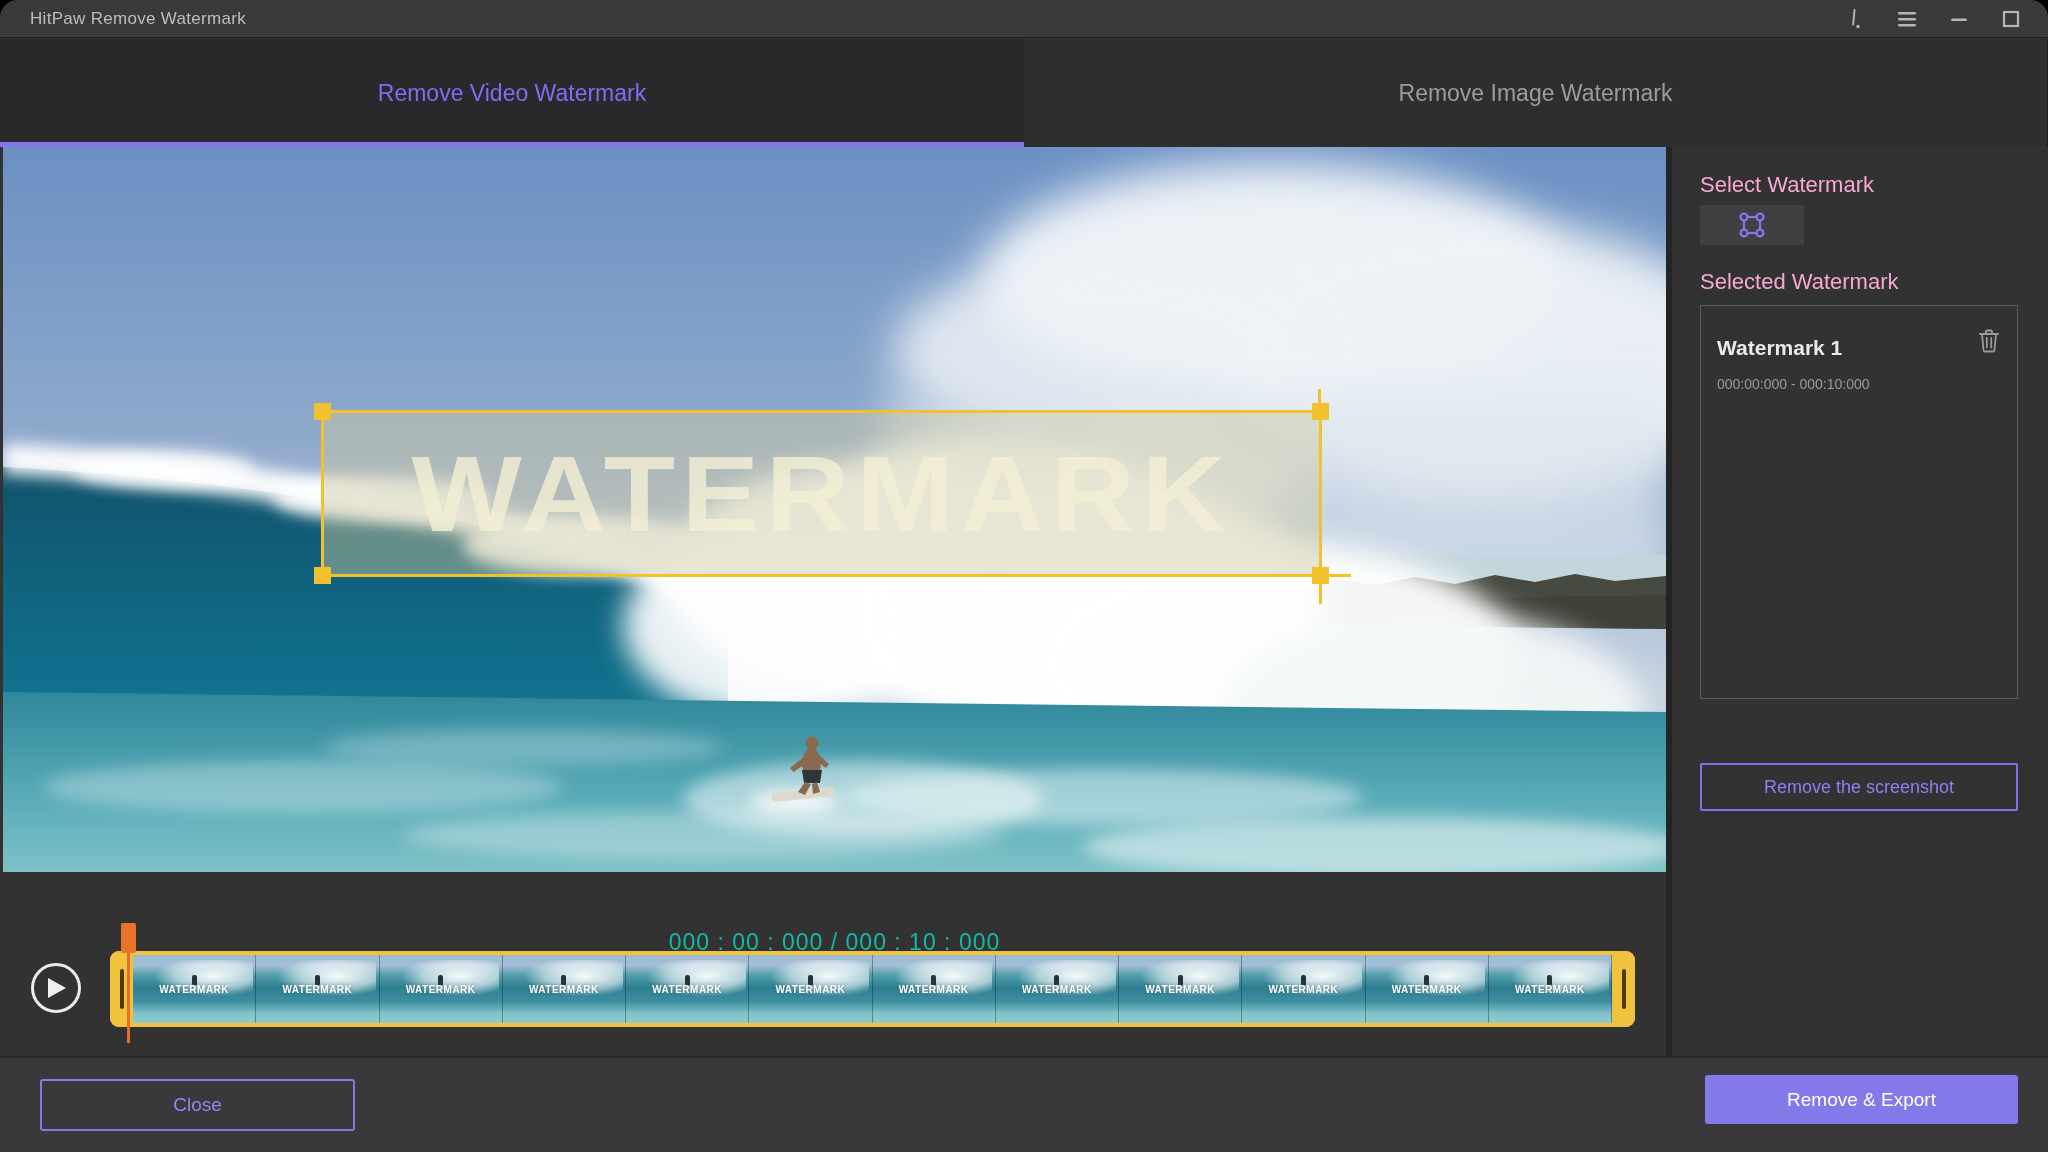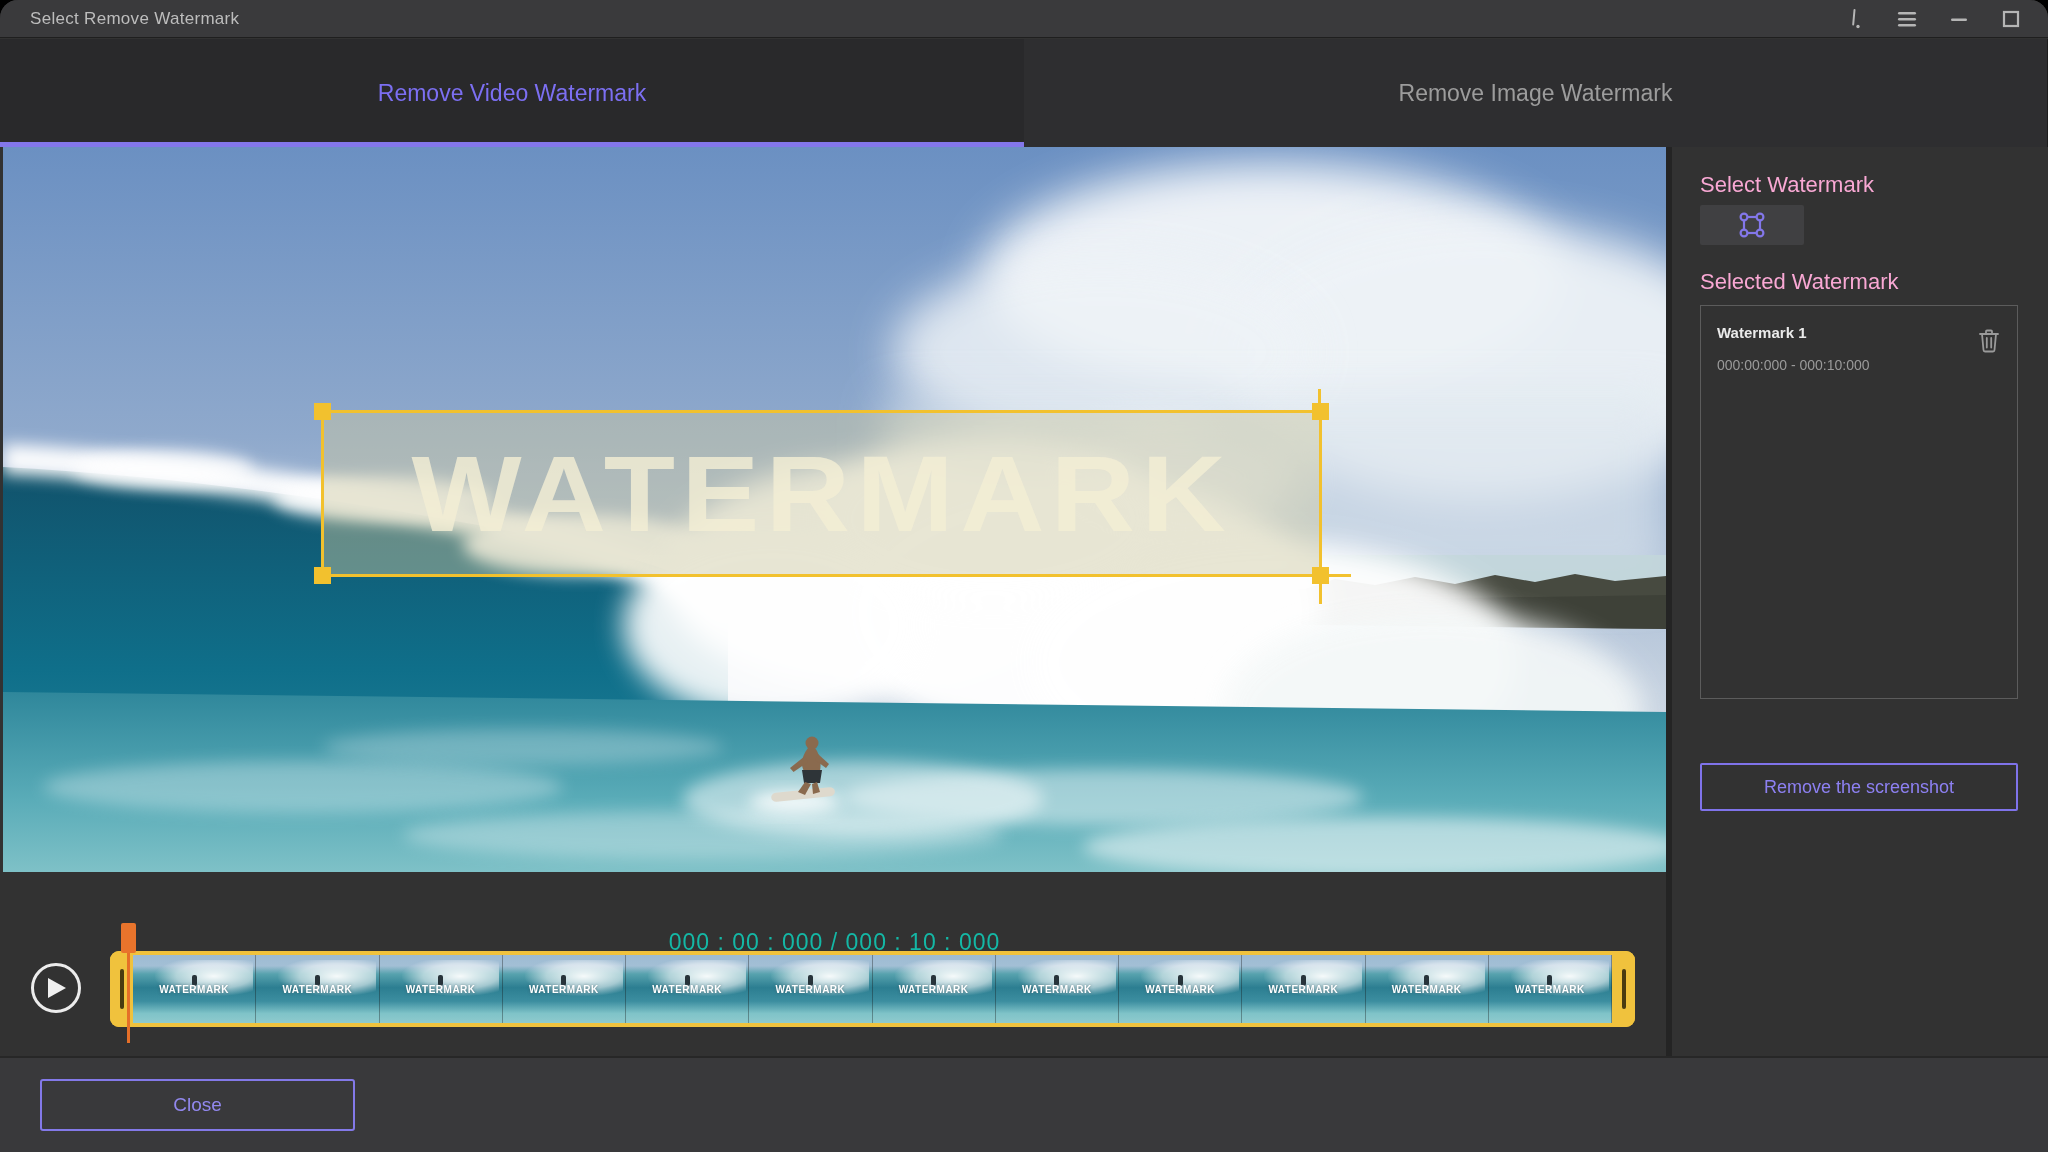--- a/index.html
+++ b/index.html
@@ -81,21 +81,21 @@
   
   .sidebar { position:absolute; top:147px; left:1672px; right:0; bottom:96px; background:#323232; }
   .sb-label { color:#f9a8d4; font-size:22px;text-align:right; }
   .lbl-select { position:absolute; left:28px; top:25px; }
   .lbl-selected { position:absolute; left:28px; top:122px; }
   .marquee-btn { position:absolute; left:28px; top:58px; width:104px; height:40px; background:#404042;
                  border:none; border-radius:2px; cursor:pointer; display:flex; align-items:center; justify-content:center; }
   .wm-panel { position:absolute; left:28px; top:158px; width:318px; height:394px;
               border:1px solid #5c5c5c; background:transparent; }
   .wm-item { position:relative; padding:18px 16px; cursor:pointer; display:flex; justify-content:space-between; }
-  .wm-name { color:#eaeaea; font-size:15px; font-weight:bold; }
+  .wm-name { color:#eaeaea; font-size:21px; font-weight:bold;margin-top:12px; }
   .wm-time { color:#9a9a9a; font-size:14px; margin-top:16px; }
   .trash { width:24px; height:26px; cursor:pointer; margin-top:4px; }
   .preview-btn { position:absolute; left:28px; top:616px; width:318px; height:48px;
                  background:transparent; border:2px solid #7f73ea; border-radius:2px;
                  color:#8d80f2; font-size:18px; cursor:pointer; font-family:"Liberation Sans",sans-serif; }
 
   
   .footer { position:absolute; bottom:0; left:0; width:100%; height:96px; background:#39393b;
             border-top:2px solid #272727; }
   .close-btn { position:absolute; left:40px; top:21px; width:315px; height:52px;
@@ -104,21 +104,21 @@
   .export-btn { position:absolute; right:30px; top:17px; width:313px; height:49px;
                 background:#8379e8; border:none; border-radius:3px;
                 color:#fff; font-size:19px; cursor:pointer; font-family:"Liberation Sans",sans-serif; }
 </style>
 </head>
 <body>
 
 <div class="app">
 
   <div class="titlebar">
-    <div class="title">Select Remove Watermark</div>
+    <div class="title">HitPaw Remove Watermark</div>
     <div class="win-controls">
       <span class="wc">
         <svg width="20" height="22" viewBox="0 0 20 22">
             <path d="M9.5 2 L8.2 16.5" stroke="#b5b5b5" stroke-width="2" fill="none" stroke-linecap="round"></path>
             <circle cx="13" cy="18.5" r="1.7" fill="#b5b5b5"></circle>
           </svg>
       </span>
       <span class="wc">
         <svg width="22" height="18" viewBox="0 0 22 18">
             <rect x="2" y="2" width="18" height="2.4" rx="1.2" fill="#b5b5b5"></rect>
@@ -334,15 +334,16 @@
           <path d="M9.8 10 V19.5 M14.2 10 V19.5" stroke="#9a9a9a" stroke-width="1.8" fill="none" stroke-linecap="round"></path>
         </svg>
       </div>
     </div>
 
     <button class="preview-btn">Remove the screenshot</button>
   </div>
 
   <div class="footer">
     <button class="close-btn">Close</button>
+    <button class="export-btn">Remove &amp; Export</button>
   </div>
 
 </div>
 
 </body></html>

